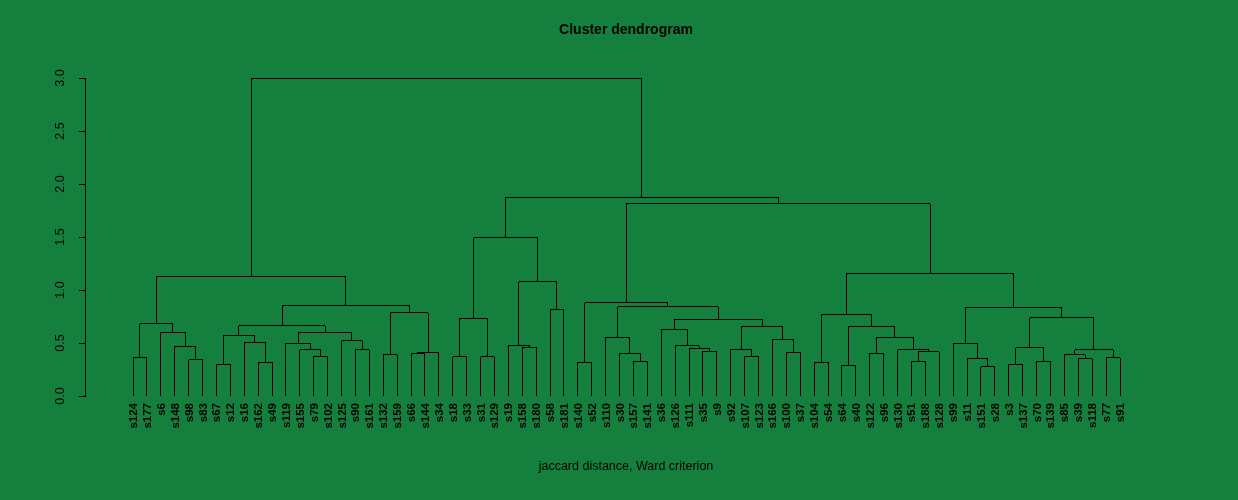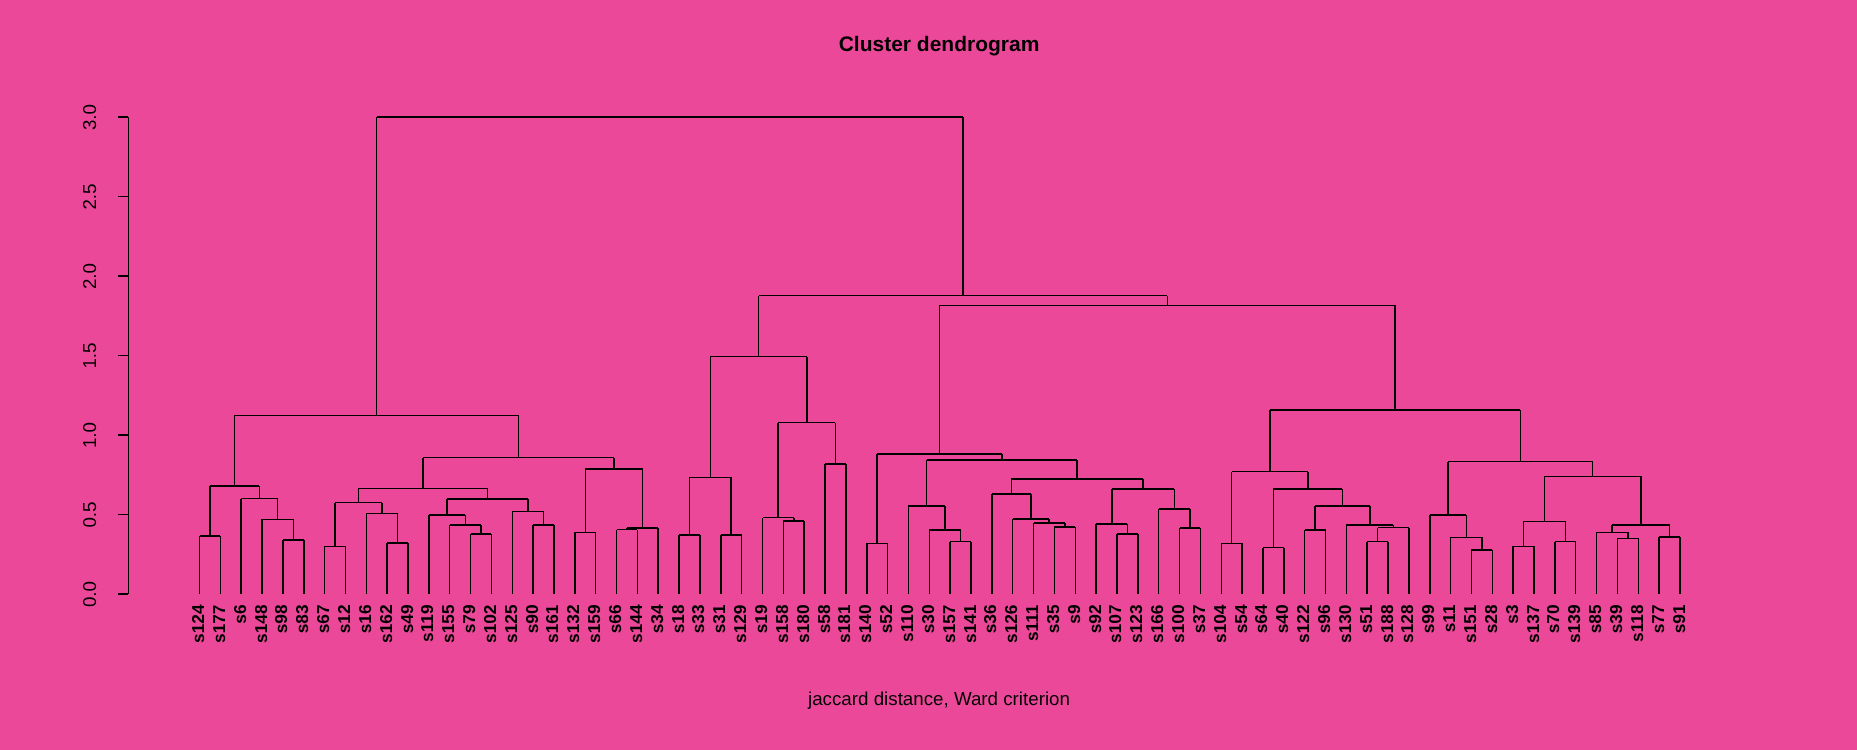--- a/index.html
+++ b/index.html
@@ -1,16 +1,16 @@
 <!DOCTYPE html>
 <html><head>
 <meta charset="utf-8">
 <style>
   html,body{margin:0;padding:0;background:#ffffff;}
-  .stage{position:relative;width:1238px;height:500px;background:#ec4899;overflow:hidden;
+  .stage{position:relative;width:1238px;height:500px;background:#15803d;overflow:hidden;
          font-family:"Liberation Sans", sans-serif;}
   svg text{font-family:"Liberation Sans", sans-serif;fill:#000000;}
   .title{font-size:14px;font-weight:bold;text-anchor:middle;}
   .subtitle{font-size:12.5px;text-anchor:middle;}
   .tick-label{font-size:12.5px;}
   .leaf-label{font-size:11.5px;font-weight:bold;}
   .struct{stroke:#000000;stroke-width:1;fill:none;shape-rendering:crispEdges;}
 </style>
 </head>
 <body>

